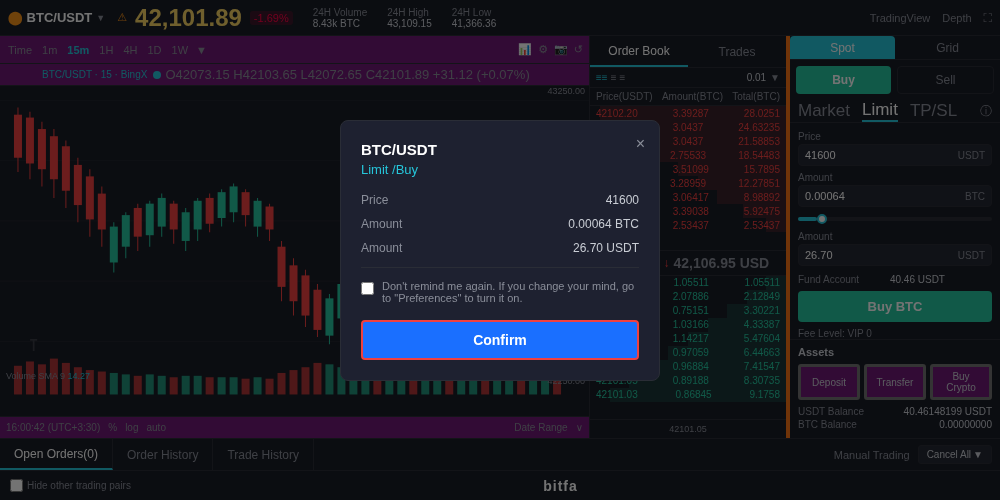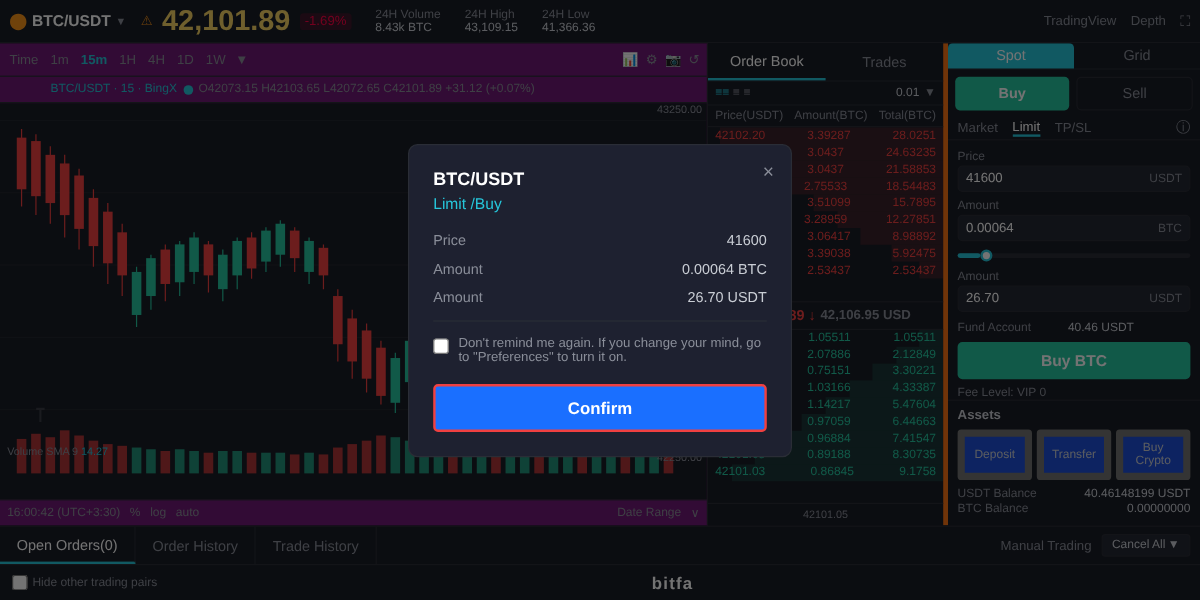--- a/index.html
+++ b/index.html
@@ -250,21 +250,21 @@
     }
     .rp-order-tabs {
       display: flex;
       align-items: center;
       padding: 0 8px;
       gap: 12px;
       border-bottom: 1px solid #2a2d36;
       height: 28px;
     }
     .rp-order-tab {
-      font-size: 11px;
+      font-size: 17px;
       color: #8a8e99;
       cursor: pointer;
       text-align: center;
     }
     .rp-order-tab.active {
       color: #fff;
       border-bottom: 2px solid #26c6da;
     }
     .rp-form {
       padding: 8px;
@@ -354,22 +354,22 @@
       font-weight: bold;
       margin-bottom: 6px;
     }
     .rp-asset-btns {
       display: flex;
       gap: 4px;
       margin-bottom: 6px;
     }
     .rp-asset-btn {
       flex: 1;
-      background: #1d4ed8;
-      border: 6px solid #737373;
+      background: #701a75;
+      border: 3px solid #737373;
       color: #c9cdd4;
       font-size: 10px;
       padding: 4px;
       border-radius: 3px;
       cursor: pointer;
     }
     .rp-balance-row {
       display: flex;
       justify-content: space-between;
       font-size: 10px;
@@ -567,21 +567,21 @@
       <span style="color:#8a8e99;">▼</span>
       <span style="flex:1;"></span>
       <span style="color:#8a8e99;">📊</span>
       <span style="color:#8a8e99;">⚙</span>
       <span style="color:#8a8e99;">📷</span>
       <span style="color:#8a8e99;">↺</span>
     </div>
     <div class="chart-header-bar">
       <span style="color:#26c6da;margin-right:6px;margin-left:36px;">BTC/USDT · 15 · BingX</span>
       <span style="color:#26c6da;width:8px;height:8px;border-radius:50%;background:#26c6da;display:inline-block;margin-right:4px;"></span>
-      <span style="color:#8a8e99;font-size:10px;">O42073.15 H42103.65 L42072.65 C42101.89 +31.12 (+0.07%)</span>
+      <span style="color:#8a8e99;font-size:13px;">O42073.15 H42103.65 L42072.65 C42101.89 +31.12 (+0.07%)</span>
     </div>
     <div class="chart-canvas">
       
       <div style="position:absolute;right:4px;top:0;bottom:30px;display:flex;flex-direction:column;justify-content:space-between;font-size:9px;color:#8a8e99;z-index:2;">
         <span>43250.00</span>
         <span>43000.00</span>
         <span>42750.00</span>
         <span>42500.00</span>
         <span>42250.00</span>
       </div>
@@ -827,21 +827,21 @@
       </div>
       <div class="ob-row ask">
         <span>42102.02</span>
           <span>2.53437</span>
           <span>2.53437</span>
         <div class="ob-bar ask-bar" style="width:10%;"></div>
       </div>
     </div>
     <div class="ob-mid-price">
       <span style="color:#f04040;font-size:12px;font-weight:bold;">42,101.89 ↓</span>
-      <span style="color:#8a8e99;font-size:11px;margin-left:4px;text-align:center;">42,106.95 USD</span>
+      <span style="color:#8a8e99;font-size:14px;margin-left:4px;text-align:center;">42,106.95 USD</span>
     </div>
     <div class="ob-rows">
       <div class="ob-row bid">
         <span>42101.21</span>
           <span>1.05511</span>
           <span>1.05511</span>
         <div class="ob-bar bid-bar" style="width:10%;"></div>
       </div>
       <div class="ob-row bid">
         <span>42101.16</span>

